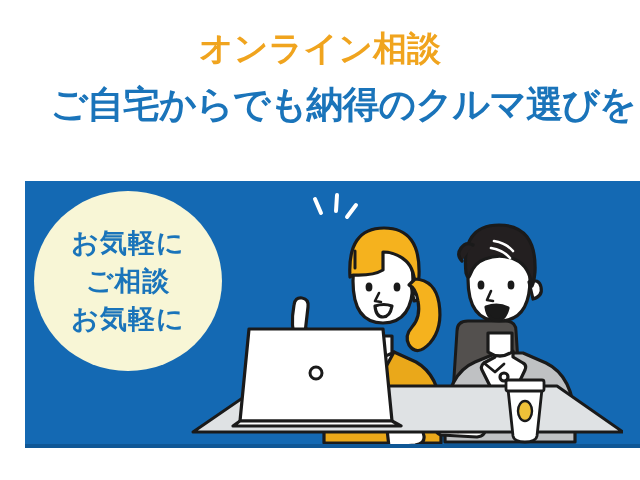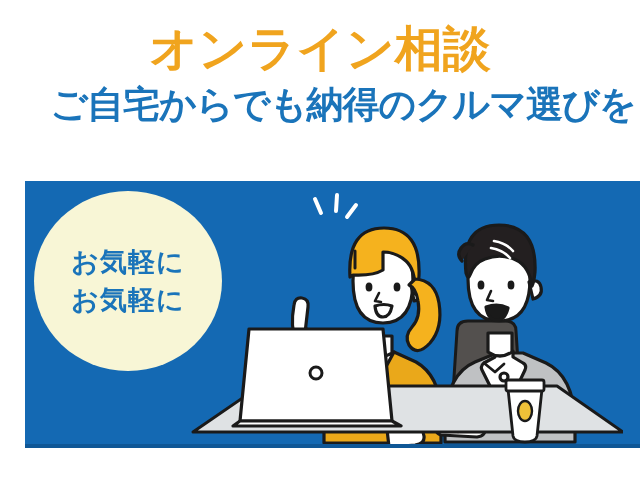--- a/index.html
+++ b/index.html
@@ -22,21 +22,21 @@
 
   
   #headline-block {
     position: absolute;
     left: 0;
     top: 18px;
     width: 640px;
     text-align: center;
   }
   #headline {
-    font-size: 48px;
+    font-size: 34px;
     line-height: 60px;
     font-weight: bold;
     color: #f0a41e;
     letter-spacing: 0px;
     white-space: nowrap;
     font-family: "DejaVu Sans", "Liberation Sans", sans-serif;
   }
   #subheadline {
     margin-top: 4px;
     font-size: 37px;
@@ -219,19 +219,20 @@
       <g stroke="#1a1a1a" stroke-width="2.8" stroke-linejoin="round">
         <path d="M483 208 l5 47 q1 6 12 6 q11 0 12 -6 l5 -47 z" fill="#ffffff"></path>
         <rect x="481" y="199" width="38" height="11" rx="2" fill="#ffffff"></rect>
         <ellipse cx="500" cy="230" rx="7" ry="10" fill="#efc138" stroke-width="2.4"></ellipse>
       </g>
 
     </svg>
 
     <div id="badge">
       <div class="badge-line">お気軽に</div>
+      <div class="badge-line">ご相談</div>
       <div class="badge-line">お気軽に</div>
     </div>
 
     <div id="panel-inner-line"></div>
   </div>
 
 </div>
 
 </body></html>

